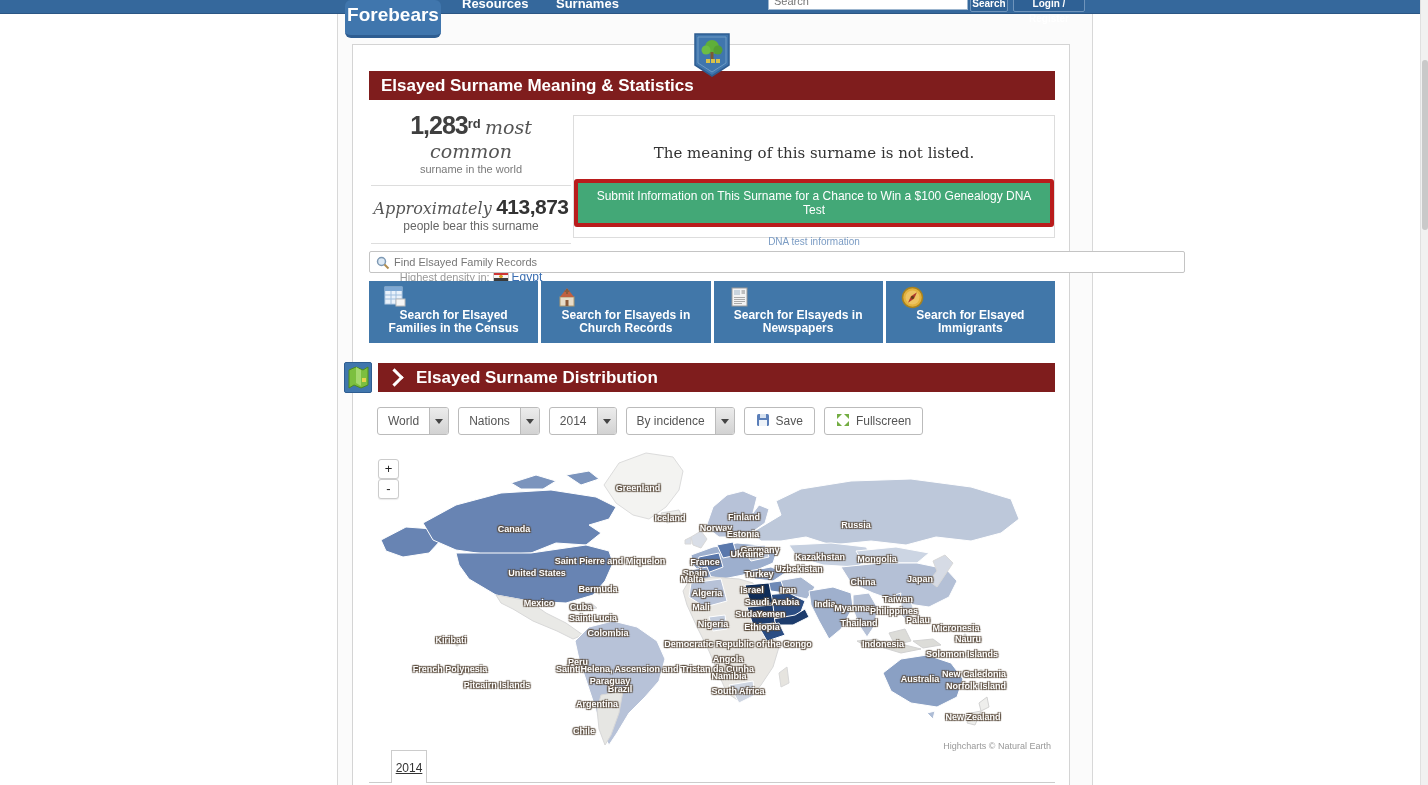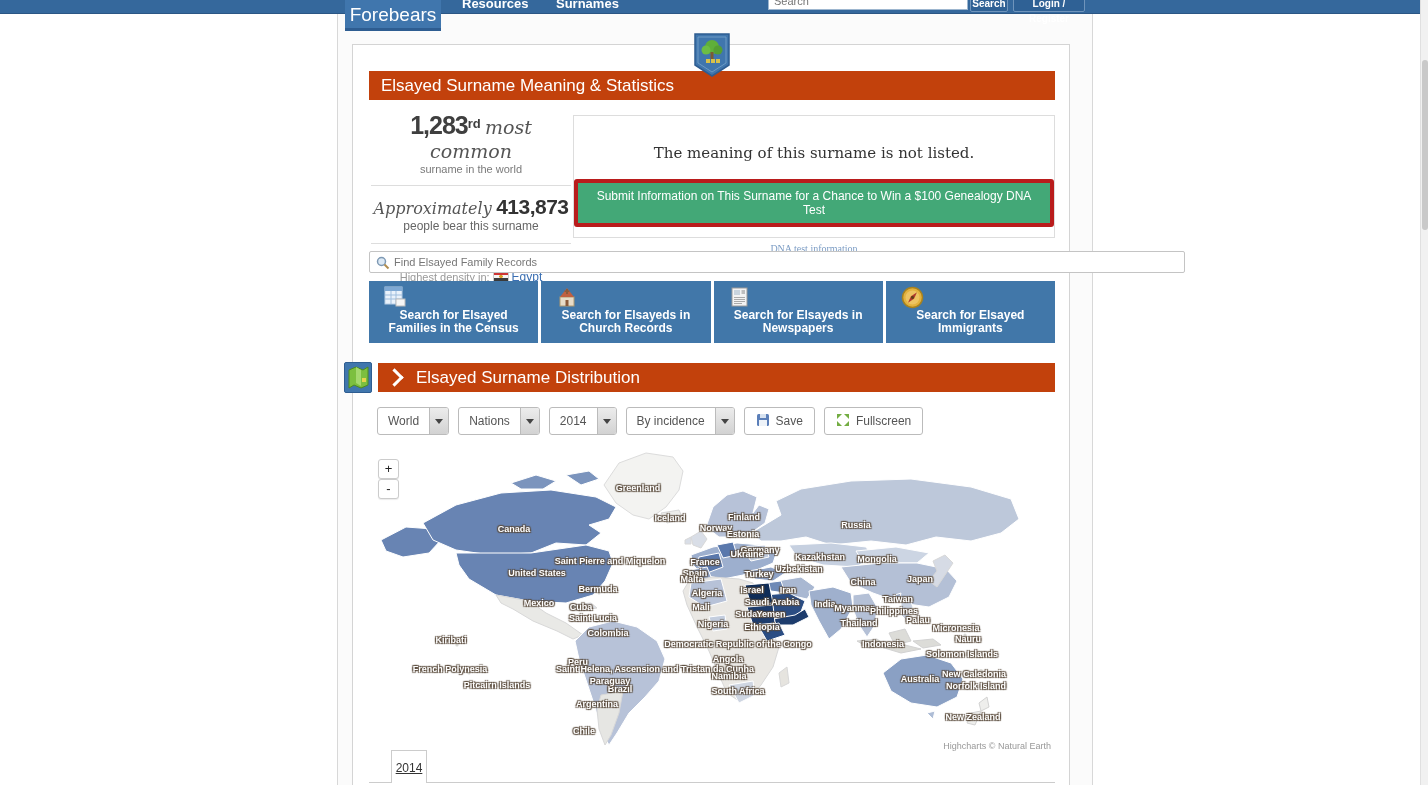--- a/index.html
+++ b/index.html
@@ -2,45 +2,45 @@
 <html><head>
 <meta charset="utf-8">
 <style>
   * { margin:0; padding:0; box-sizing:border-box; }
   html,body { width:1428px; height:785px; overflow:hidden; background:#fff;
               font-family:"Liberation Sans", sans-serif; position:relative; }
 
   
   .navbar { position:absolute; left:0; top:0; width:1428px; height:14px;
             background:#35689c; border-bottom:1px solid #2b5684; z-index:20; }
-  .logo-box { position:absolute; left:345px; top:0; width:96px; height:31px;
+  .logo-box { position:absolute; left:345px; top:0; width:96px; height:38px;
               background:#4076ad; border-bottom:3px solid #2e5d91; z-index:22;
-              color:#fff; font-weight:normal; font-size:19px; text-align:center; line-height:29px; }
+              color:#fff; font-weight:bold; font-size:19px; text-align:center; line-height:29px;border-radius:6px; }
   .nav-item { position:absolute; top:-4px; color:#fff; font-weight:bold; font-size:13px; z-index:21; cursor:pointer; }
   .nav-item.resources { left:462px; }
   .nav-item.surnames { left:556px; }
   .nav-search-input { position:absolute; left:768px; top:-9px; width:200px; height:19px;
                       border:1px solid #9db6cf; background:#fff; font-size:11px; padding:2px 5px; color:#444; z-index:21; }
   .nav-btn { position:absolute; top:-5px; height:17px; background:#2f6195; border:1px solid #6f94bb;
              color:#fff; font-weight:bold; font-size:10px; text-align:center; line-height:15px;
              border-radius:2px; z-index:21; cursor:pointer; }
   .nav-btn.search { left:970px; width:38px; }
   .nav-btn.login { left:1013px; width:72px; }
 
   
   .column { position:absolute; left:337px; top:14px; width:756px; height:771px;
             background:#fbfbfb; border-left:1px solid #d8d8d8; border-right:1px solid #d8d8d8; }
 
   .shield { position:absolute; left:694px; top:33px; z-index:12; }
 
   .card { position:absolute; left:352px; top:44px; width:718px; height:900px;
           background:#fff; border:1px solid #d4d4d4; z-index:5; }
 
-  .section-bar { position:absolute; left:16px; width:686px; height:29px; background:#c2410c;
-                 color:#fff; font-weight:normal; font-size:17px; line-height:29px; }
+  .section-bar { position:absolute; left:16px; width:686px; height:29px; background:#7f1d1d;
+                 color:#fff; font-weight:bold; font-size:17px; line-height:29px; }
   .bar-meaning { top:26px; padding-left:12px; }
   .bar-dist { top:318px; width:677px; left:25px; padding-left:38px; }
   .bar-dist::before { content:''; position:absolute; left:10px; top:8px; width:10px; height:10px;
                       border-top:3px solid #fff; border-right:3px solid #fff; transform:rotate(45deg); }
   .dist-iconbox { position:absolute; left:-9px; top:317px; width:28px; height:31px; background:#4076ad;
                   border:1px solid #2e5d91; border-radius:2px; z-index:6; }
 
   
   .stats { position:absolute; left:16px; top:66px; width:204px; text-align:center; color:#555; }
   .rank-line { font-size:15px; }
@@ -59,21 +59,21 @@
                radial-gradient(circle at 50% 50%, #d8a028 0 1.5px, rgba(0,0,0,0) 2px),
                linear-gradient(#cf3535 0 33%, #f5f5f5 33% 66%, #3a3a3a 66% 100%); }
   .country-link { color:#3b6fb2; font-size:12px; text-decoration:none; cursor:pointer; }
 
   
   .meaning-box { position:absolute; left:220px; top:70px; width:482px; height:123px;
                  border:1px solid #ddd; background:#fff; text-align:center; }
   .meaning-text { font-family:"DejaVu Serif", serif; font-size:15px; color:#333; margin-top:28px; }
   .green-btn { display:inline-block; margin-top:17px; background:#43a877; border:4px solid #b91c1c;
                border-radius:3px; color:#fff; font-size:12px; padding:6px 11px; cursor:pointer; }
-  .dna-link { display:block; margin-top:16px; font-size:10px; color:#7b9cc4; text-decoration:none; cursor:pointer;font-family:Liberation Serif, serif; }
+  .dna-link { display:block; margin-top:9px; font-size:10px; color:#7b9cc4; text-decoration:none; cursor:pointer; }
 
   
   .find-wrap { position:absolute; left:16px; top:206px; width:816px; height:22px;
                border:1px solid #c4c4c4; border-radius:2px; background:#fff; }
   .find-input { position:absolute; left:24px; top:1px; width:650px; height:18px; border:none; outline:none;
                 font-size:11px; color:#555; }
   .find-input::placeholder { color:#777; opacity:1; }
   .mag-icon { position:absolute; left:6px; top:4px; }
 
   

